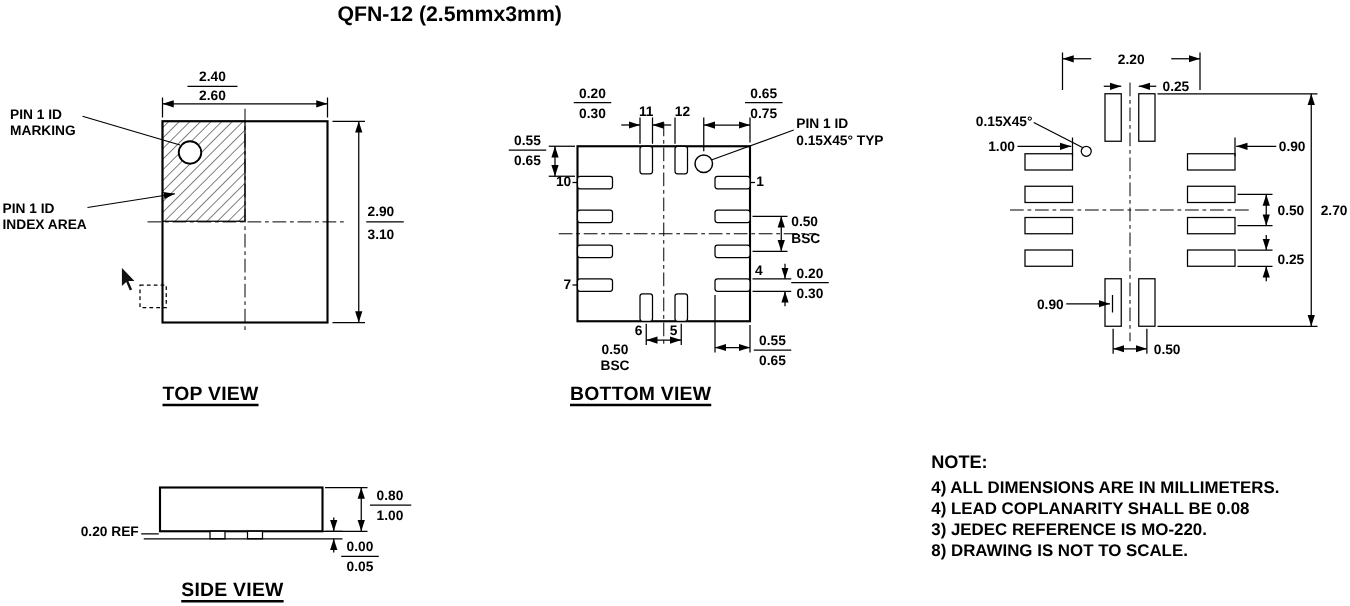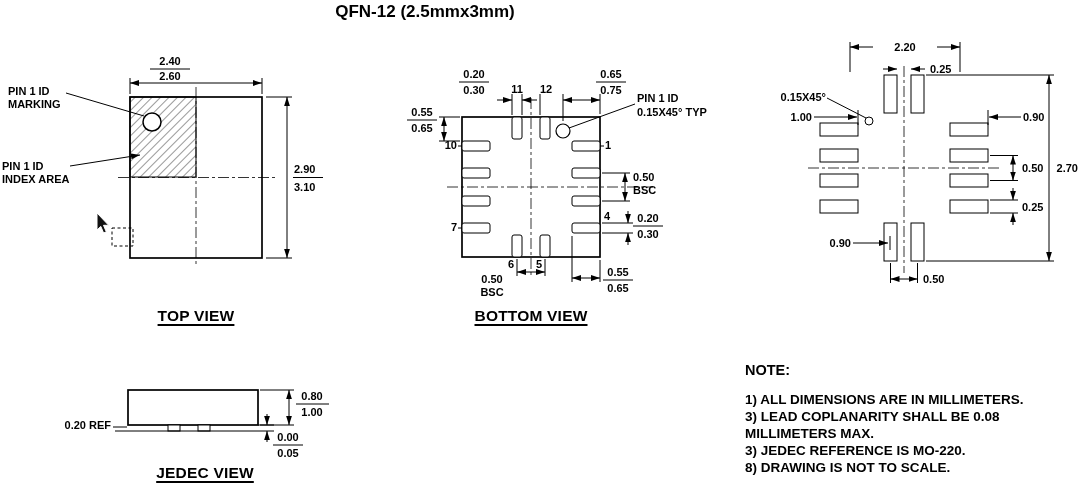--- a/index.html
+++ b/index.html
@@ -1,23 +1,23 @@
 <!DOCTYPE html>
 <html><head>
 <meta charset="utf-8">
 <style>
   html,body{margin:0;padding:0;background:#fff;}
   #stage{position:relative;width:1080px;height:485px;background:#fff;overflow:hidden;
          font-family:"Liberation Sans",sans-serif;color:#000;}
   .abs{position:absolute;}
-  .title{font:bold 17px "Liberation Sans",sans-serif;text-align:center;}
-  .cap{position:absolute;font:bold 15.5px "Liberation Sans",sans-serif;text-align:center;
+  .title{font:bold 17px "Liberation Sans",sans-serif;text-align:left;}
+  .cap{position:absolute;font:bold 15.5px "Liberation Sans",sans-serif;
        text-decoration:underline;text-underline-offset:3px;text-decoration-thickness:1.5px;letter-spacing:.2px;}
   .notes{position:absolute;font:bold 13.5px "Liberation Sans",sans-serif;}
-  .notes .ttl{font-size:14.5px;margin-bottom:13px;}
+  .notes .ttl{font-size:14.5px;margin-bottom:3px;}
   .notes .line{line-height:17px;}
   svg{position:absolute;overflow:visible;}
   svg text{font:bold 11px "Liberation Sans",sans-serif;fill:#000;}
   .t{stroke:#000;stroke-width:1.7;fill:none;}
   .n{stroke:#000;stroke-width:1;fill:none;}
   .cl{stroke:#000;stroke-width:.8;stroke-dasharray:11 3 3 3;fill:none;}
   .dsh{stroke:#000;stroke-width:1;stroke-dasharray:3 2.5;fill:none;}
   .pad{fill:#fff;stroke:#000;stroke-width:1;}
   marker path{fill:#000;}
 </style>
@@ -178,21 +178,21 @@
       <text x="132" y="43" text-anchor="middle">11</text>
       <text x="161" y="43" text-anchor="middle">12</text>
       <text x="72" y="99" text-anchor="end">10</text>
       <text x="220" y="99">1</text>
       <text x="72" y="181" text-anchor="end">7</text>
       <text x="219" y="170">4</text>
       <text x="129" y="218" text-anchor="end">6</text>
       <text x="157" y="218" text-anchor="end">5</text>
     </g>
   </svg>
-  <div class="cap" style="left:446px;top:307px;width:170px;">BOTTOM VIEW</div>
+  <div class="cap" style="left:456px;top:307px;width:170px;">BOTTOM VIEW</div>
 
   <svg style="left:740px;top:30px;" width="340" height="272" viewBox="0 0 340 272">
     <defs>
       <marker id="lp-ar" markerWidth="10" markerHeight="8" refX="9" refY="3.5" orient="auto-start-reverse" markerUnits="userSpaceOnUse">
         <path d="M0,0.6 L9,3.5 L0,6.4 Z"></path>
       </marker>
     </defs>
 
     <g>
       <line class="cl" x1="164" y1="36" x2="164" y2="243"></line>
@@ -298,24 +298,23 @@
       <line class="n" x1="227" y1="60" x2="227" y2="49" marker-end="url(#sv-ar)"></line>
       <line class="n" x1="233" y1="63" x2="263" y2="63"></line>
     </g>
 
     <text x="71" y="47" text-anchor="end">0.20 REF</text>
     <text x="272" y="18" text-anchor="middle">0.80</text>
     <text x="272" y="34" text-anchor="middle">1.00</text>
     <text x="248" y="59" text-anchor="middle">0.00</text>
     <text x="248" y="75" text-anchor="middle">0.05</text>
   </svg>
-  <div class="cap" style="left:145px;top:464px;width:120px;">JEDEC VIEW</div>
+  <div class="cap" style="left:145px;top:464px;width:120px;">SIDE VIEW</div>
 
   <div class="notes" style="left:745px;top:362px;width:335px;">
     <div class="ttl">NOTE:</div>
-    <div class="line">1) ALL DIMENSIONS ARE IN MILLIMETERS.</div>
-    <div class="line">3) LEAD COPLANARITY SHALL BE 0.08</div>
-    <div class="line">MILLIMETERS MAX.</div>
+    <div class="line">4) ALL DIMENSIONS ARE IN MILLIMETERS.</div>
+    <div class="line">4) LEAD COPLANARITY SHALL BE 0.08</div>
     <div class="line">3) JEDEC REFERENCE IS MO-220.</div>
     <div class="line">8) DRAWING IS NOT TO SCALE.</div>
   </div>
 
 </div>
 
 </body></html>

